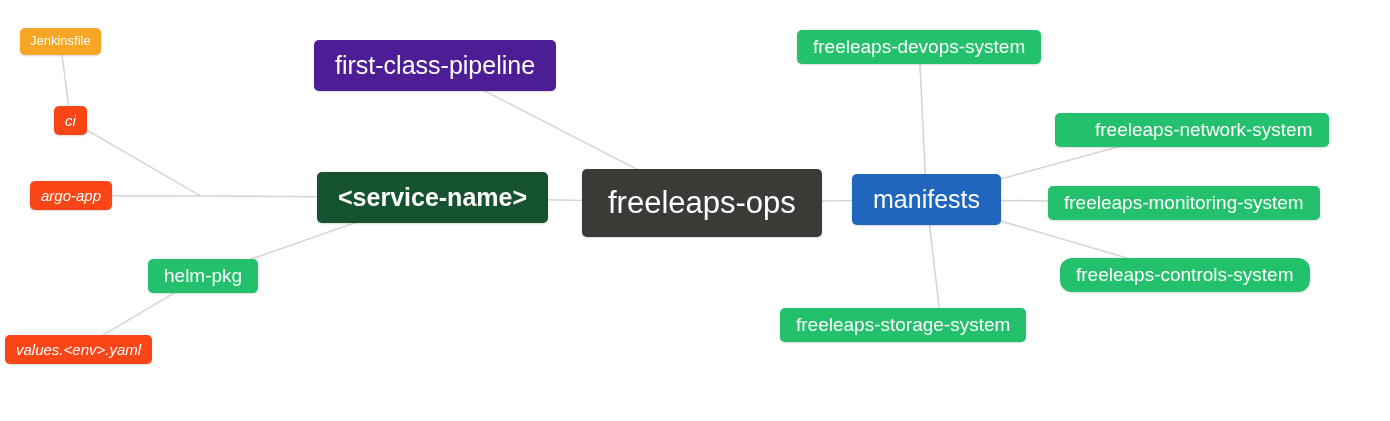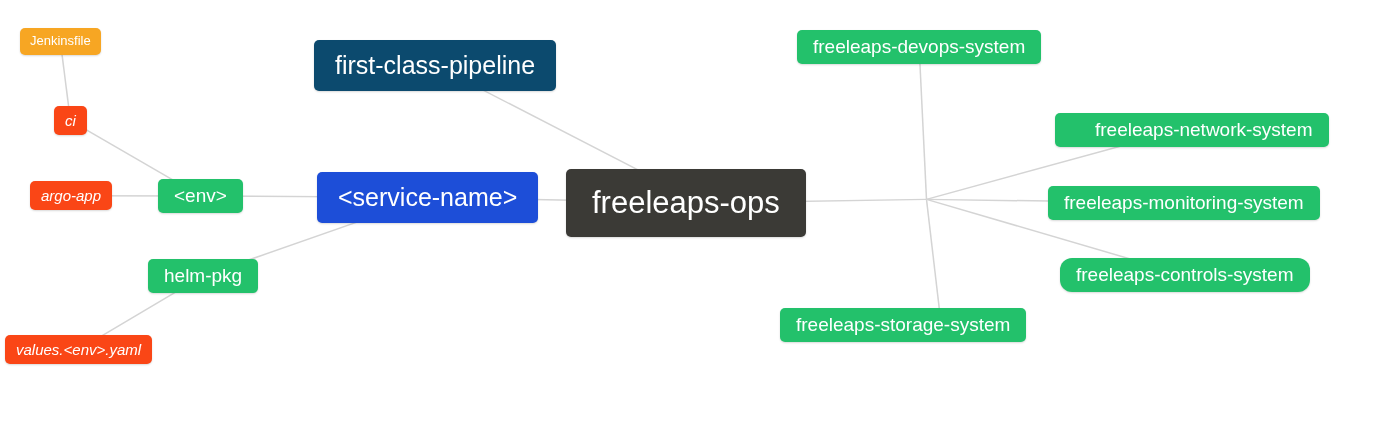--- a/index.html
+++ b/index.html
@@ -58,25 +58,25 @@
       <line x1="926.4921875" y1="199.375" x2="919.1328125" y2="46.921875" stroke="#d4d4d4" stroke-width="1.5"></line>
       <line x1="926.4921875" y1="199.375" x2="1179.765625" y2="129.921875" stroke="#d4d4d4" stroke-width="1.5"></line>
       <line x1="926.4921875" y1="199.375" x2="1183.8515625" y2="202.921875" stroke="#d4d4d4" stroke-width="1.5"></line>
       <line x1="926.4921875" y1="199.375" x2="1184.765625" y2="274.921875" stroke="#d4d4d4" stroke-width="1.5"></line>
       <line x1="926.4921875" y1="199.375" x2="941.1875" y2="324.921875" stroke="#d4d4d4" stroke-width="1.5"></line>
     </svg>
 
   <div class="node size-xs" style="left: 20px; top: 28px; background: rgb(247, 166, 35);">Jenkinsfile</div>
   <div class="node size-sm" style="left: 54px; top: 106px; background: rgb(250, 70, 22);">ci</div>
   <div class="node size-sm" style="left: 30px; top: 181px; background: rgb(250, 70, 22);">argo-app</div>
-  <div class="node size-md" style="left: 158px; top: 179px; background: rgb(35, 193, 107);">&lt;env&gt;</div>
   <div class="node size-md" style="left: 148px; top: 259px; background: rgb(35, 193, 107);">helm-pkg</div>
   <div class="node size-sm" style="left: 5px; top: 335px; background: rgb(250, 70, 22);">values.&lt;env&gt;.yaml</div>
-  <div class="node size-lg" style="left: 314px; top: 40px; background: #0c4a6e;">first-class-pipeline</div>
-  <div class="node size-lg" style="left: 317px; top: 172px; background: #1d4ed8;">&lt;service-name&gt;</div>
-  <div class="node size-xl" style="left: 566px; top: 169px; background: rgb(59, 58, 54);">freeleaps-ops</div>
+  <div class="node size-lg" style="left: 314px; top: 40px; background: #4c1d95;">first-class-pipeline</div>
+  <div class="node size-lg" style="left: 317px; top: 172px; background: #14532d; font-weight: bold;">&lt;service-name&gt;</div>
+  <div class="node size-xl" style="left: 582px; top: 169px; background: rgb(59, 58, 54);">freeleaps-ops</div>
+  <div class="node size-lg" style="left: 852px; top: 174px; background: rgb(32, 102, 191);">manifests</div>
   <div class="node size-md" style="left: 797px; top: 30px; background: rgb(35, 193, 107);">freeleaps-devops-system</div>
   <div class="node size-md" style="left: 1055px; top: 113px; background: rgb(35, 193, 107); padding-left: 40px;">freeleaps-network-system</div>
   <div class="node size-md" style="left: 1048px; top: 186px; background: rgb(35, 193, 107);">freeleaps-monitoring-system</div>
   <div class="node size-md" style="left: 1060px; top: 258px; background: rgb(35, 193, 107); border-radius: 12px;">freeleaps-controls-system</div>
   <div class="node size-md" style="left: 780px; top: 308px; background: rgb(35, 193, 107);">freeleaps-storage-system</div>
 
 </div>
 
 </body></html>

